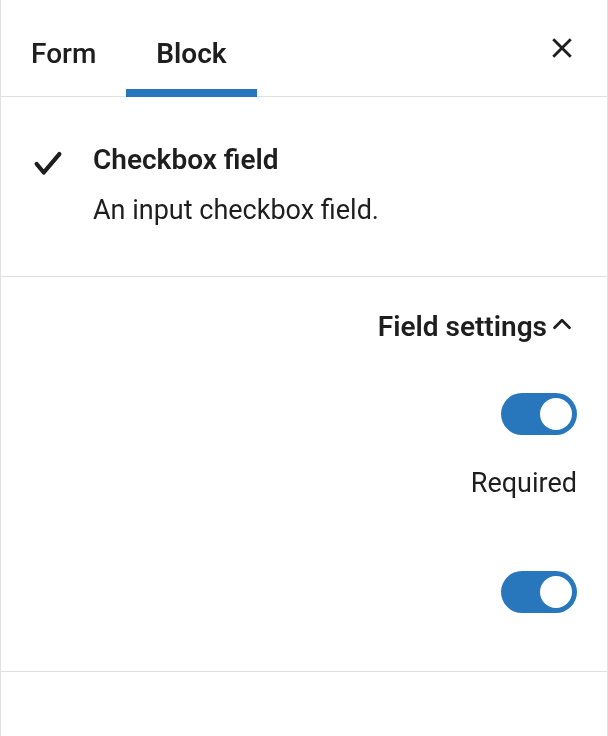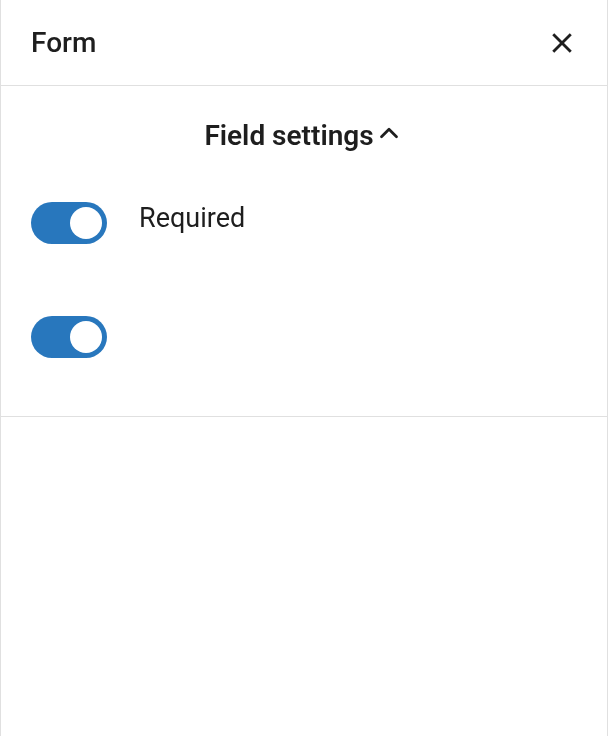--- a/index.html
+++ b/index.html
@@ -26,20 +26,21 @@
       position: relative;
       padding-right: 20px;
     }
     .tab {
       padding: 26px 30px 26px 30px;
       font-size: 28px;
       font-weight: 500;
       cursor: pointer;
       position: relative;
       color: #1e1e1e;
+      margin-top: 11px;
     }
     .tab.active {
       font-weight: 600;
     }
     .tab.active::after {
       content: "";
       position: absolute;
       bottom: -1px;
       left: 0;
       right: 0;
@@ -78,36 +79,37 @@
       font-size: 27px;
       color: #1e1e1e;
       font-weight: 400;
     }
     .section {
       border-bottom: 1px solid #e0e0e0;
     }
     .section-header {
       display: flex;
       align-items: center;
-      justify-content: center;
+      justify-content: flex-end;
       padding: 32px 30px 32px 30px;
       cursor: pointer;
     }
     .section-title {
       font-size: 28px;
       font-weight: 600;
     }
     .section-body {
       padding: 0 30px 40px 30px;
     }
     .toggle-row {
       display: flex;
-      align-items: flex-start;
+      align-items: flex-end;
       gap: 32px;
       padding: 18px 0;
+      flex-direction: column;
     }
     .toggle-row + .toggle-row {
       margin-top: 36px;
     }
     .toggle {
       width: 76px;
       height: 42px;
       border-radius: 21px;
       background: #2877bd;
       position: relative;
@@ -133,28 +135,44 @@
   </style>
 </head>
 <body>
 
 <div class="panel">
 
   <div class="tabs-header">
     <div class="tab">
       <span>Form</span>
     </div>
+    <div class="tab active">
+      <span>Block</span>
+    </div>
     <div class="close-btn">
       <svg width="30" height="30" viewBox="0 0 24 24" fill="none" stroke="#1e1e1e" stroke-width="2.2">
         <line x1="5" y1="5" x2="19" y2="19"></line>
         <line x1="19" y1="5" x2="5" y2="19"></line>
       </svg>
     </div>
   </div>
 
+  <div class="block-info">
+    <div class="block-info-row">
+      <div class="block-icon">
+        <svg width="34" height="34" viewBox="0 0 24 24" fill="none" stroke="#1e1e1e" stroke-width="3" stroke-linecap="round" stroke-linejoin="round">
+          <polyline points="4 12 9 18 20 5"></polyline>
+        </svg>
+      </div>
+      <div class="block-text">
+        <div class="block-title">Checkbox field</div>
+        <div class="block-desc">An input checkbox field.</div>
+      </div>
+    </div>
+  </div>
 
   <div class="section">
     <div class="section-header">
       <div class="section-title">Field settings</div>
       <div class="chevron">
         <svg width="30" height="30" viewBox="0 0 24 24" fill="none" stroke="#1e1e1e" stroke-width="2.2" stroke-linecap="round" stroke-linejoin="round">
           <polyline points="6 15 12 9 18 15"></polyline>
         </svg>
       </div>
     </div>

